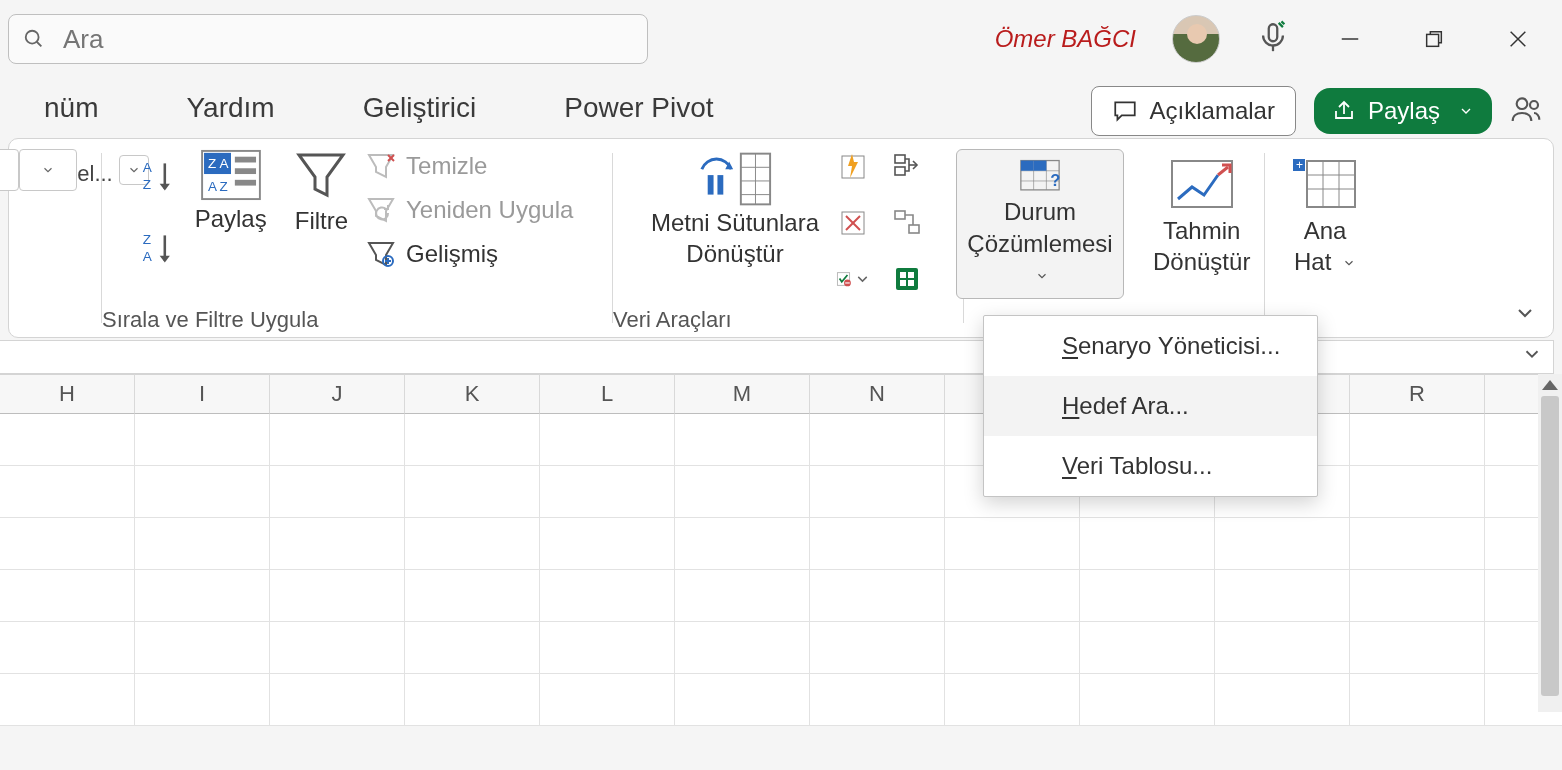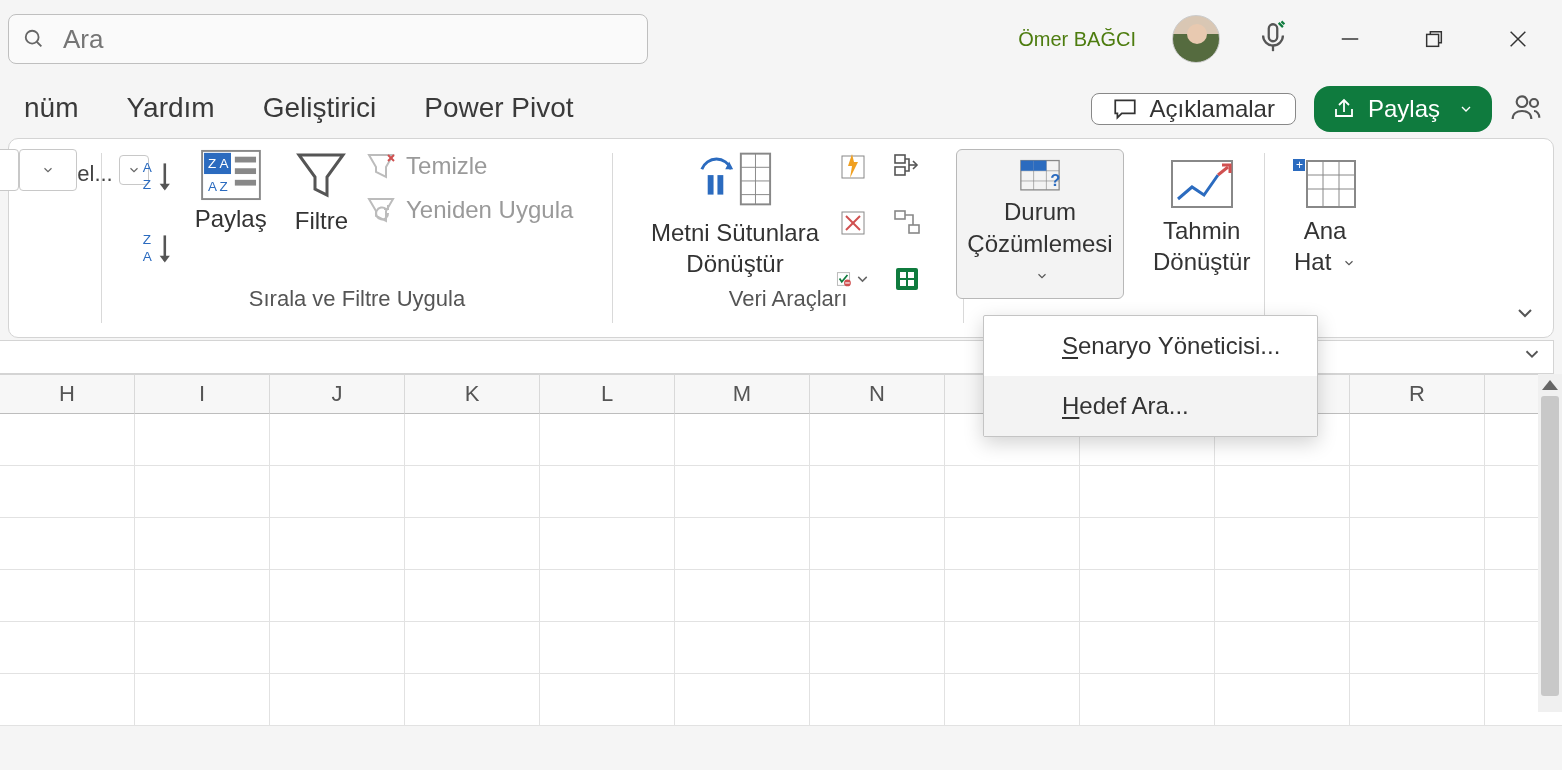--- a/index.html
+++ b/index.html
@@ -4,41 +4,41 @@
 <style>
   * { box-sizing: border-box; margin: 0; padding: 0; font-family: "Segoe UI", Arial, sans-serif; }
   body { background: #f5f5f5; width: 1562px; height: 770px; overflow: hidden; position: relative; }
 
   
   .titlebar { height: 78px; display: flex; align-items: center; padding: 0 20px 0 0; background: #f5f5f5; position: relative; }
   .searchbox { height: 50px; width: 640px; border: 1px solid #bfbfbf; border-radius: 8px; display: flex; align-items: center; padding: 0 14px; margin-left: 8px; background: #fafafa; }
   .searchbox input { border: none; outline: none; font-size: 26px; width: 100%; background: transparent; color: #888; }
   .search-icon-svg { width: 22px; height: 22px; margin-right: 18px; flex-shrink: 0; }
   .titlebar-right { margin-left: auto; display: flex; align-items: center; gap: 36px; }
-  .username { font-size: 20px; color: #4d7c0f; }
+  .username { font-size: 24px; color: #b91c1c; font-style: italic; }
   .avatar { width: 48px; height: 48px; border-radius: 50%; background: linear-gradient(180deg,#d9c7b4 40%,#556b3f 40%); display: inline-block; border: 1px solid #ccc; position: relative; overflow:hidden; }
   .avatar::after{content:"";position:absolute;left:14px;top:8px;width:20px;height:20px;border-radius:50%;background:#e8c9b0;}
   .mic-icon { width: 34px; height: 34px; }
   .win-btn { width: 48px; height: 48px; display:flex; align-items:center; justify-content:center; }
   .win-btn svg { width: 22px; height: 22px; }
 
   
   .tabsrow { height: 60px; display:flex; align-items:center; padding-left: 0; position:relative; }
-  .tab { font-size: 28px; color:#3a3a3a; padding: 0 24px; height:100%; display:flex; align-items:center; cursor:pointer; }
+  .tab { font-size: 28px; color:#3a3a3a; padding: 0 44px; height:100%; display:flex; align-items:center; cursor:pointer; }
   .tabs-right { position:absolute; right:20px; top:8px; display:flex; align-items:center; gap:18px; }
-  .comments-btn { border:1.5px solid #888; border-radius:8px; height:32px; padding:0 20px; display:flex; align-items:center; gap:12px; font-size:24px; color:#333; background:#fff; }
+  .comments-btn { border:1.5px solid #888; border-radius:8px; height:50px; padding:0 20px; display:flex; align-items:center; gap:12px; font-size:24px; color:#333; background:#fff; }
   .share-btn { background:#0f7b3e; color:#fff; height:46px; border-radius:16px; padding:0 18px; display:flex; align-items:center; gap:12px; font-size:24px; }
   .share-btn .chev { margin-left:6px; }
   .collab-icon { width:32px; height:32px; }
 
   
   .ribbon { background:#fff; border:1px solid #d4d4d4; border-radius:10px; margin:0 8px; height:200px; position:relative; display:flex; }
   .ribbon-group { border-right: none; padding: 10px 14px 6px 14px; display:flex; flex-direction:column; align-items:center; position:relative; }
   .group-divider { width:1px; background:#d9d9d9; margin: 14px 0; }
-  .group-label { font-size:22px; color:#555; text-align:center; position:absolute; bottom:25px; left:0; right:0; }
+  .group-label { font-size:22px; color:#555; position:absolute; bottom:4px; left:0; right:0; }
 
   .stack3 { display:flex; gap:0; }
   .stack3 .mini-placeholder { width:58px; height:42px; border:1px solid #c8c8c8; border-radius:4px; display:flex; align-items:center; justify-content:center; background:#fff; margin-bottom:4px; }
   .mini-placeholder svg { width:14px; height:14px; }
   .ellipsis-label { font-size:22px; color:#444; margin-top:4px; }
 
   .sort-block { display:flex; align-items:flex-start; gap:20px; }
   .sort-small { display:flex; flex-direction:column; gap:28px; padding-top:8px; }
   .sort-small svg { width:34px; height:40px; }
   .sort-big { display:flex; flex-direction:column; align-items:center; gap:4px; }
@@ -47,21 +47,21 @@
 
   .filter-block { display:flex; align-items:flex-start; gap:18px; }
   .filter-big { display:flex; flex-direction:column; align-items:center; gap:6px; }
   .funnel-icon { width:52px; height:52px; }
   .filter-list { display:flex; flex-direction:column; gap:14px; padding-top:2px; }
   .filter-item { display:flex; align-items:center; gap:10px; font-size:24px; color:#9a9a9a; }
   .filter-item.enabled { color:#333; }
   .filter-item svg { width:30px; height:30px; }
 
   .text2col-block { display:flex; align-items:flex-start; gap:16px; }
-  .text2col-big { display:flex; flex-direction:column; align-items:center; gap:10px; }
+  .text2col-big { display:flex; flex-direction:column; align-items:center; gap:0; }
   .text2col-icon { width:78px; height:60px; }
   .text2col-label { font-size:24px; color:#333; text-align:center; line-height:1.3; margin-top:-2px; }
   .mini-grid { display:grid; grid-template-columns:auto auto; gap:20px 18px; }
   .mini-grid .cell { width:36px; height:36px; display:flex; align-items:center; justify-content:center; }
   .mini-grid svg { width:30px; height:30px; }
 
   .big-btn { display:flex; flex-direction:column; align-items:center; justify-content:flex-start; padding:8px 10px; border-radius:6px; min-width:140px; height:150px; }
   .big-btn.active { background:#f3f3f3; border:1px solid #b8b8b8; }
   .big-btn-icon { width:68px; height:54px; margin-bottom:4px; }
   .big-btn-label { font-size:24px; color:#333; text-align:center; line-height:1.3; }
@@ -249,20 +249,28 @@
             <span>Temizle</span>
           </div>
           <div class="filter-item">
             <svg viewBox="0 0 30 30" fill="none" stroke="#bcbcbc" stroke-width="2">
                 <path d="M3 4h24L20 16v10l-10-5v-5z"></path>
                 <path d="M22 18a6 6 0 1 1 -2 -4" stroke="#bcbcbc"></path>
                 <path d="M22 10 l0 4 -4 0" stroke="#bcbcbc"></path>
               </svg>
             <span>Yeniden Uygula</span>
           </div>
+          <div class="filter-item enabled">
+            <svg viewBox="0 0 30 30" fill="none" stroke="#555" stroke-width="2">
+                <path d="M3 4h24L20 16v10l-10-5v-5z"></path>
+                <circle cx="22" cy="22" r="5" fill="none" stroke="#2b6bbf"></circle>
+                <path d="M22 19 v6 M19 22 h6" stroke="#2b6bbf"></path>
+              </svg>
+            <span>Gelişmiş</span>
+          </div>
         </div>
       </div>
     </div>
     <div class="group-label">Sırala ve Filtre Uygula</div>
   </div>
   <div class="group-divider"></div>
 
   <div class="ribbon-group" style="width:350px;">
     <div class="text2col-block">
       <div class="text2col-big">
@@ -389,20 +397,23 @@
   </span>
 </div>
 
 <div class="dropdown">
   <div class="dropdown-item">
       <span><span class="ul">S</span><span>enaryo Yöneticisi...</span></span>
     </div>
   <div class="dropdown-item hot">
       <span><span class="ul">H</span><span>edef Ara...</span></span>
     </div>
+  <div class="dropdown-item">
+      <span><span class="ul">V</span><span>eri Tablosu...</span></span>
+    </div>
 </div>
 
 <div class="fbar">
   <span class="fbar-chev">
     <svg width="22" height="22" viewBox="0 0 24 24" fill="none" stroke="#555" stroke-width="2">
         <path d="M6 9l6 6 6-6"></path>
       </svg>
   </span>
 </div>
 

